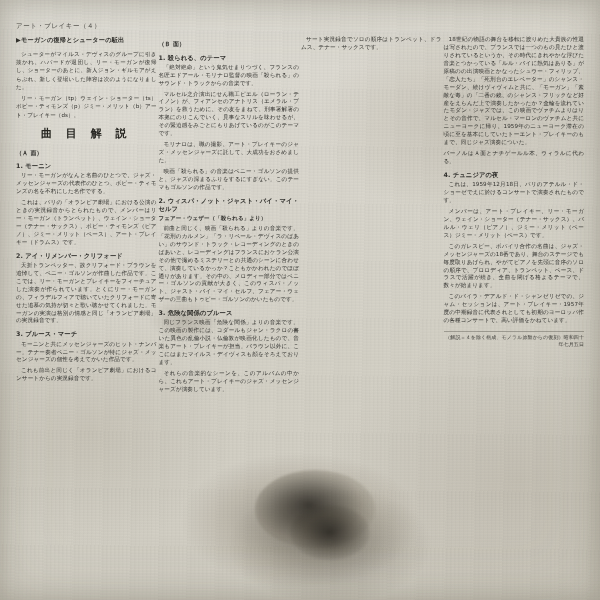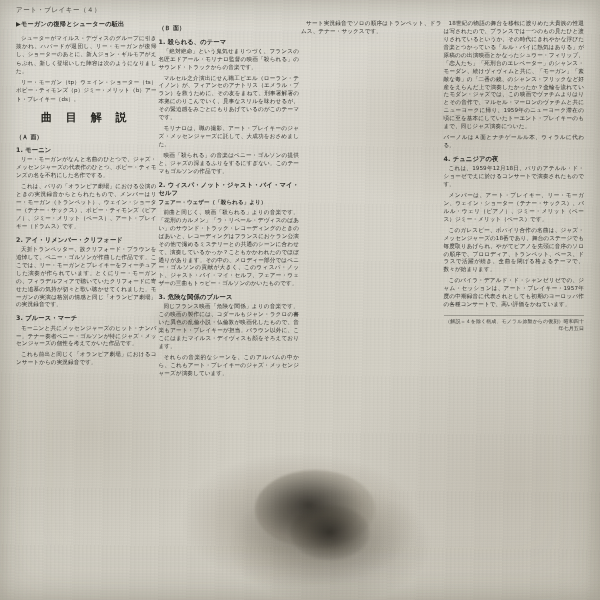--- a/index.html
+++ b/index.html
@@ -39,21 +39,21 @@
       repeating-linear-gradient(2deg, rgba(0,0,0,0.022) 0px, rgba(255,255,255,0.0) 3px);
     mix-blend-mode: multiply;
   }
 
   .content {
     position: relative;
     z-index: 2;
     box-sizing: border-box;
     width: 600px;
     height: 600px;
-    padding: 6px 16px 10px 16px;
+    padding: 22px 16px 10px 16px;
     color: #2b2a27;
   }
 
   .topline {
     font-size: 6.5px;
     letter-spacing: 0.5px;
     color: #4a4843;
     margin-bottom: 5px;
   }
 

